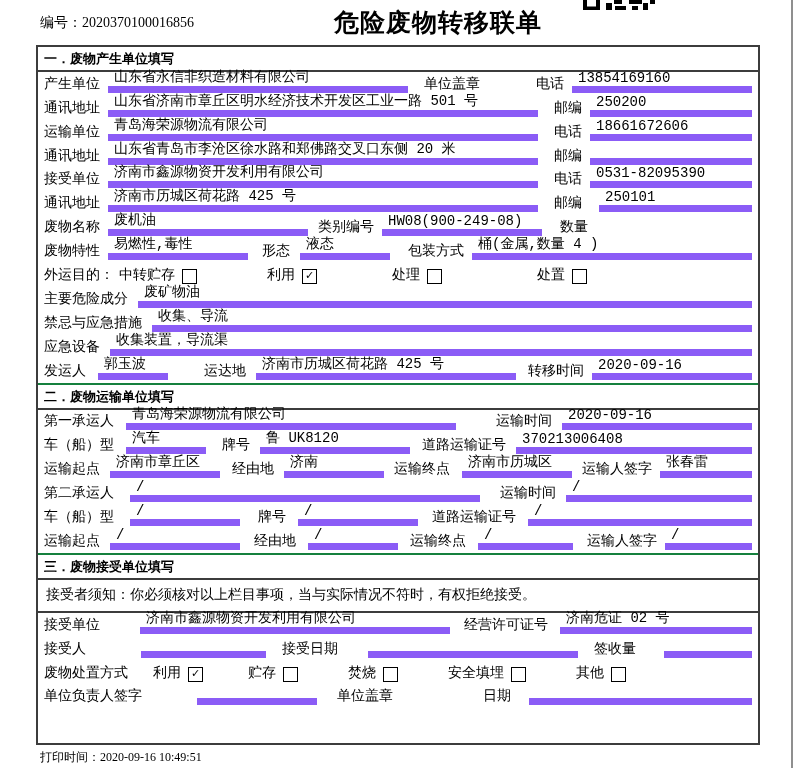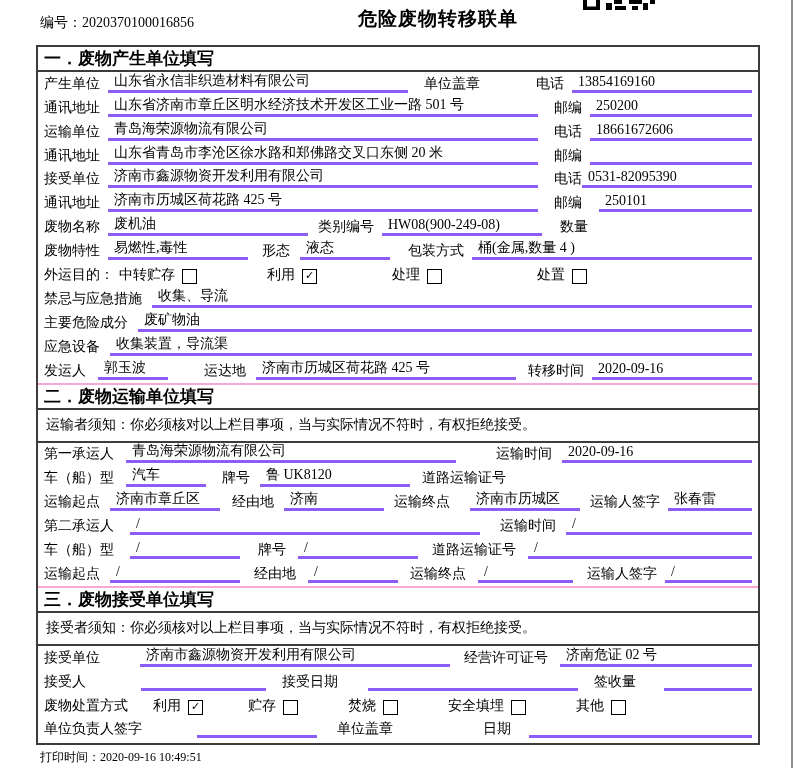--- a/index.html
+++ b/index.html
@@ -2,37 +2,37 @@
 <html><head>
 <meta charset="utf-8">
 <style>
   html,body{margin:0;padding:0;background:#ffffff;}
   .page{position:relative;width:796px;height:768px;background:#ffffff;color:#000;
         font-family:"Liberation Serif","DejaVu Serif",serif;overflow:hidden;}
   .page-edge{position:absolute;top:0;right:3px;width:2px;height:768px;background:#8f8f8f;}
   
   .serial{position:absolute;left:40px;top:14px;font-size:14px;white-space:nowrap;}
   .doc-title{position:absolute;left:120px;right:40px;top:6px;text-align:center;
-             font-size:19px;font-weight:bold;letter-spacing:1px;
+             font-size:25px;font-weight:bold;letter-spacing:1px;
              font-family:"Liberation Sans","DejaVu Sans",sans-serif;}
   .qr{position:absolute;left:583px;top:0px;}
   
   .form-table{position:absolute;left:36px;top:45px;width:724px;height:700px;
               border:2px solid #3c3c3c;box-sizing:border-box;overflow:hidden;}
-  .sec-title{height:23px;line-height:23px;padding:0 6px;font-size:17px;font-weight:bold;
+  .sec-title{height:23px;line-height:23px;padding:0 6px;font-size:13px;font-weight:bold;
              border-bottom:2px solid #3c3c3c;
              font-family:"Liberation Sans","DejaVu Sans",sans-serif;}
-  .sec-title.mid{border-top:2px solid #f9a8d4;}
+  .sec-title.mid{border-top:2px solid #15803d;}
   .note-row{height:31px;display:flex;align-items:center;padding:0 8px;font-size:14px;
             border-bottom:2px solid #3c3c3c;}
   .row{height:23.9px;display:flex;align-items:flex-end;padding:0 6px 3px 6px;
        font-size:14px;box-sizing:border-box;}
   .lbl{white-space:nowrap;}
-  .val{border-bottom:3px solid #8b5cf6;padding:0 4px 0 6px;white-space:nowrap;
-       overflow:hidden;min-height:17px;box-sizing:border-box;}
+  .val{border-bottom:7px solid #8b5cf6;padding:0 4px 0 6px;white-space:nowrap;
+       overflow:hidden;min-height:17px;box-sizing:border-box;font-family:Liberation Mono, monospace;}
   .flex1{flex:1 1 auto;}
   .ctr{text-align:left;}
   .opt{display:flex;align-items:flex-end;white-space:nowrap;}
   .cb{display:inline-block;width:13px;height:13px;border:1px solid #000;margin-left:7px;
       text-align:center;line-height:12px;font-size:11px;font-weight:bold;
       font-family:"DejaVu Sans",sans-serif;}
   
   .print-time{position:absolute;left:40px;top:749px;font-size:12px;white-space:nowrap;}
 </style>
 </head>
@@ -87,21 +87,21 @@
       <span class="lbl">通讯地址</span>
       <span class="val" style="width:430px;margin-left:8px">山东省青岛市李沧区徐水路和郑佛路交叉口东侧 20 米</span>
       <span class="lbl" style="margin-left:16px">邮编</span>
       <span class="val flex1" style="margin-left:8px"></span>
     </div>
 
     <div class="row">
       <span class="lbl">接受单位</span>
       <span class="val" style="width:430px;margin-left:8px">济南市鑫源物资开发利用有限公司</span>
       <span class="lbl" style="margin-left:16px">电话</span>
-      <span class="val flex1" style="">0531-82095390</span>
+      <span class="val flex1" style="margin-left:8px">0531-82095390</span>
     </div>
 
     <div class="row">
       <span class="lbl">通讯地址</span>
       <span class="val" style="width:430px;margin-left:8px">济南市历城区荷花路 425 号</span>
       <span class="lbl" style="margin-left:16px">邮编</span>
       <span class="val flex1" style="margin-left:17px">250101</span>
     </div>
 
     <div class="row">
@@ -135,71 +135,69 @@
         <span class="lbl">处理</span>
         <span class="cb"></span>
       </span>
       <span class="opt" style="margin-left:95px">
         <span class="lbl">处置</span>
         <span class="cb"></span>
       </span>
     </div>
 
     <div class="row">
+      <span class="lbl">主要危险成分</span>
+      <span class="val flex1" style="margin-left:10px">废矿物油</span>
+    </div>
+
+    <div class="row">
       <span class="lbl">禁忌与应急措施</span>
       <span class="val flex1" style="margin-left:10px">收集、导流</span>
-    </div>
-
-    <div class="row">
-      <span class="lbl">主要危险成分</span>
-      <span class="val flex1" style="margin-left:10px">废矿物油</span>
     </div>
 
     <div class="row">
       <span class="lbl">应急设备</span>
       <span class="val flex1" style="margin-left:10px">收集装置，导流渠</span>
     </div>
 
     <div class="row">
       <span class="lbl">发运人</span>
       <span class="val ctr" style="width:70px;margin-left:12px">郭玉波</span>
       <span class="lbl" style="margin-left:36px">运达地</span>
       <span class="val" style="width:260px;margin-left:10px">济南市历城区荷花路 425 号</span>
       <span class="lbl" style="margin-left:12px">转移时间</span>
       <span class="val flex1" style="margin-left:8px">2020-09-16</span>
     </div>
 
     <div class="sec-title mid">二．废物运输单位填写</div>
 
-    <div class="note-row">
-      <span>运输者须知：你必须核对以上栏目事项，当与实际情况不符时，有权拒绝接受。</span>
-    </div>
 
     <div class="row">
       <span class="lbl">第一承运人</span>
       <span class="val" style="width:330px;margin-left:12px">青岛海荣源物流有限公司</span>
       <span class="lbl" style="margin-left:40px">运输时间</span>
       <span class="val flex1" style="margin-left:10px">2020-09-16</span>
     </div>
 
     <div class="row">
       <span class="lbl">车（船）型</span>
       <span class="val" style="width:80px;margin-left:12px">汽车</span>
       <span class="lbl" style="margin-left:16px">牌号</span>
       <span class="val" style="width:150px;margin-left:10px">鲁 UK8120</span>
       <span class="lbl" style="margin-left:12px">道路运输证号</span>
+      <span class="val flex1" style="margin-left:10px">370213006408</span>
     </div>
 
     <div class="row">
       <span class="lbl">运输起点</span>
       <span class="val" style="width:110px;margin-left:10px">济南市章丘区</span>
       <span class="lbl" style="margin-left:12px">经由地</span>
       <span class="val" style="width:100px;margin-left:10px">济南</span>
       <span class="lbl" style="margin-left:10px">运输终点</span>
-      <span class="val" style="width:110px;margin-left:20px">济南市历城区</span>
+      <span class="val" style="width:110px;margin-left:12px">济南市历城区</span>
       <span class="lbl" style="margin-left:10px">运输人签字</span>
       <span class="val flex1" style="margin-left:8px">张春雷</span>
     </div>
 
     <div class="row">
       <span class="lbl">第二承运人</span>
       <span class="val ctr" style="width:350px;margin-left:16px">/</span>
       <span class="lbl" style="margin-left:20px">运输时间</span>
       <span class="val flex1 ctr" style="margin-left:10px">/</span>
     </div>

